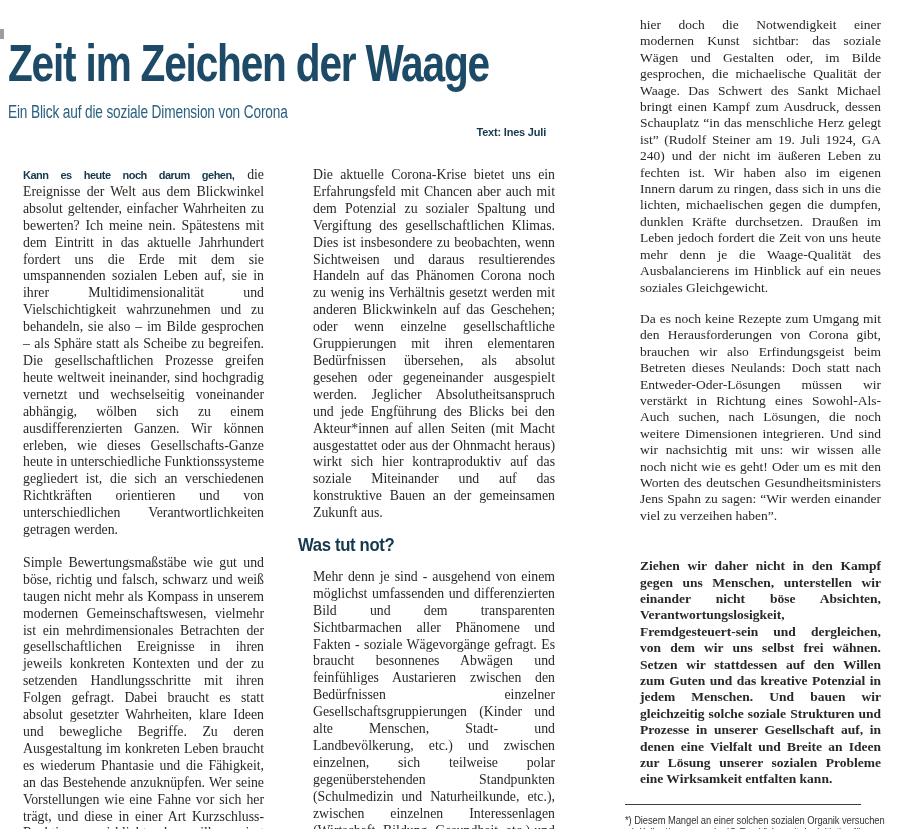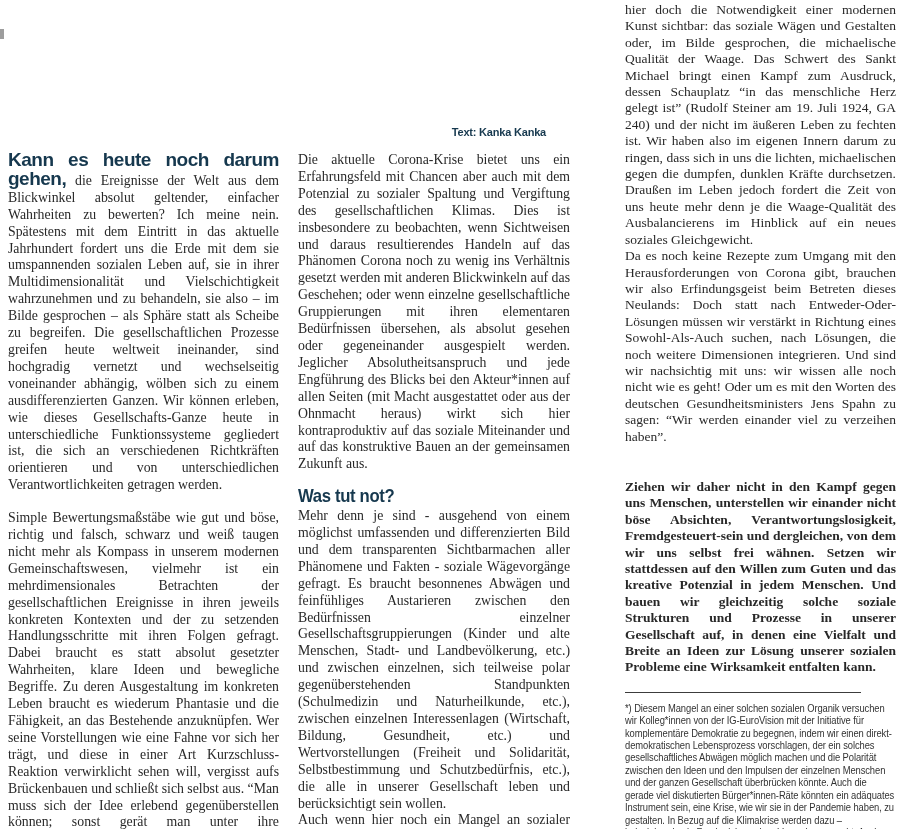--- a/index.html
+++ b/index.html
@@ -33,29 +33,29 @@
     position:absolute; left:8px; top:126px; width:538px; text-align:right;
     font-weight:bold; font-size:11px; letter-spacing:-0.2px;
     color:var(--heading);
   }
   
   .col{
     position:absolute; top:152px; width:271px;
     font-family:"Liberation Serif",serif; font-size:13.8px; line-height:16.9px;
     text-align:justify; color:var(--body);
   }
-  .col p{margin:0;}
+  .col p{margin:15px;}
   .col1{left:8px;}
   .col2{left:298px; width:272px;}
   .col3{left:625px; top:2px; width:271px; font-size:13.5px; line-height:16.4px;}
   .gap{margin-top:16px !important;}
   .gap-lg{margin-top:34px !important;font-weight:bold;}
   .lead-in{
     font-family:"Liberation Sans",sans-serif; font-weight:bold;
-    font-size:19px; letter-spacing:-0.5px; color:var(--heading);
+    font-size:11px; letter-spacing:-0.5px; color:var(--heading);
   }
   .sec-heading{
     margin:15px 0 3px 0; font-family:"Liberation Sans",sans-serif;
     font-weight:bold; font-size:19px; letter-spacing:-0.4px;
     color:var(--heading); transform:scaleX(0.88); transform-origin:left top;
     white-space:nowrap;
   }
   
   .footnote-sep{
     width:236px; border-top:1px solid #3c3c3c; margin:16px 0 9px 0;
@@ -67,21 +67,25 @@
     text-align:left;
   }
 </style>
 </head>
 <body>
 
 <div class="page">
 
   <div class="edge-mark"></div>
 
-  <div class="byline">Text: Kanka Kanka</div>
+  <div class="hdr">
+    <h1 class="title">Zeit im Zeichen der Waage</h1>
+    <h2 class="subtitle">Ein Blick auf die soziale Dimension von Corona</h2>
+  </div>
+  <div class="byline">Text: Ines Juli</div>
 
   <div class="col col1">
     <p><span class="lead-in">Kann es heute noch darum gehen,</span><span> die Ereignisse der Welt aus dem Blickwinkel absolut geltender, einfacher Wahrheiten zu bewerten? Ich meine nein. Spätestens mit dem Eintritt in das aktuelle Jahrhundert fordert uns die Erde mit dem sie umspannenden sozialen Leben auf, sie in ihrer Multidimensionalität und Vielschichtigkeit wahrzunehmen und zu behandeln, sie also – im Bilde gesprochen – als Sphäre statt als Scheibe zu begreifen. Die gesellschaftlichen Prozesse greifen heute weltweit ineinander, sind hochgradig vernetzt und wechselseitig voneinander abhängig, wölben sich zu einem ausdifferenzierten Ganzen. Wir können erleben, wie dieses Gesellschafts-Ganze heute in unterschiedliche Funktionssysteme gegliedert ist, die sich an verschiedenen Richtkräften orientieren und von unterschiedlichen Verantwortlichkeiten getragen werden.</span></p>
     <p class="gap">Simple Bewertungsmaßstäbe wie gut und böse, richtig und falsch, schwarz und weiß taugen nicht mehr als Kompass in unserem modernen Gemeinschaftswesen, vielmehr ist ein mehrdimensionales Betrachten der gesellschaftlichen Ereignisse in ihren jeweils konkreten Kontexten und der zu setzenden Handlungsschritte mit ihren Folgen gefragt. Dabei braucht es statt absolut gesetzter Wahrheiten, klare Ideen und bewegliche Begriffe. Zu deren Ausgestaltung im konkreten Leben braucht es wiederum Phantasie und die Fähigkeit, an das Bestehende anzuknüpfen. Wer seine Vorstellungen wie eine Fahne vor sich her trägt, und diese in einer Art Kurzschluss-Reaktion verwirklicht sehen will, vergisst aufs Brückenbauen und schließt sich selbst aus. “Man muss sich der Idee erlebend gegenüberstellen können; sonst gerät man unter ihre Knechtschaft.”, formuliert es Rudolf Steiner in der Philosophie der Freiheit. Diese Knechtschaft mag dann vielleicht wie von außen erlebt werden, zeugt aber von innerer Unfreiheit.</p>
   </div>
 
   <div class="col col2">
     <p>Die aktuelle Corona-Krise bietet uns ein Erfahrungsfeld mit Chancen aber auch mit dem Potenzial zu sozialer Spaltung und Vergiftung des gesellschaftlichen Klimas. Dies ist insbesondere zu beobachten, wenn Sichtweisen und daraus resultierendes Handeln auf das Phänomen Corona noch zu wenig ins Verhältnis gesetzt werden mit anderen Blickwinkeln auf das Geschehen; oder wenn einzelne gesellschaftliche Gruppierungen mit ihren elementaren Bedürfnissen übersehen, als absolut gesehen oder gegeneinander ausgespielt werden. Jeglicher Absolutheitsanspruch und jede Engführung des Blicks bei den Akteur*innen auf allen Seiten (mit Macht ausgestattet oder aus der Ohnmacht heraus) wirkt sich hier kontraproduktiv auf das soziale Miteinander und auf das konstruktive Bauen an der gemeinsamen Zukunft aus.</p>
     <h3 class="sec-heading">Was tut not?</h3>
     <p>Mehr denn je sind - ausgehend von einem möglichst umfassenden und differenzierten Bild und dem transparenten Sichtbarmachen aller Phänomene und Fakten - soziale Wägevorgänge gefragt. Es braucht besonnenes Abwägen und feinfühliges Austarieren zwischen den Bedürfnissen einzelner Gesellschaftsgruppierungen (Kinder und alte Menschen, Stadt- und Landbevölkerung, etc.) und zwischen einzelnen, sich teilweise polar gegenüberstehenden Standpunkten (Schulmedizin und Naturheilkunde, etc.), zwischen einzelnen Interessenlagen (Wirtschaft, Bildung, Gesundheit, etc.) und Wertvorstellungen (Freiheit und Solidarität, Selbstbestimmung und Schutzbedürfnis, etc.), die alle in unserer Gesellschaft leben und berücksichtigt sein wollen.</p>

